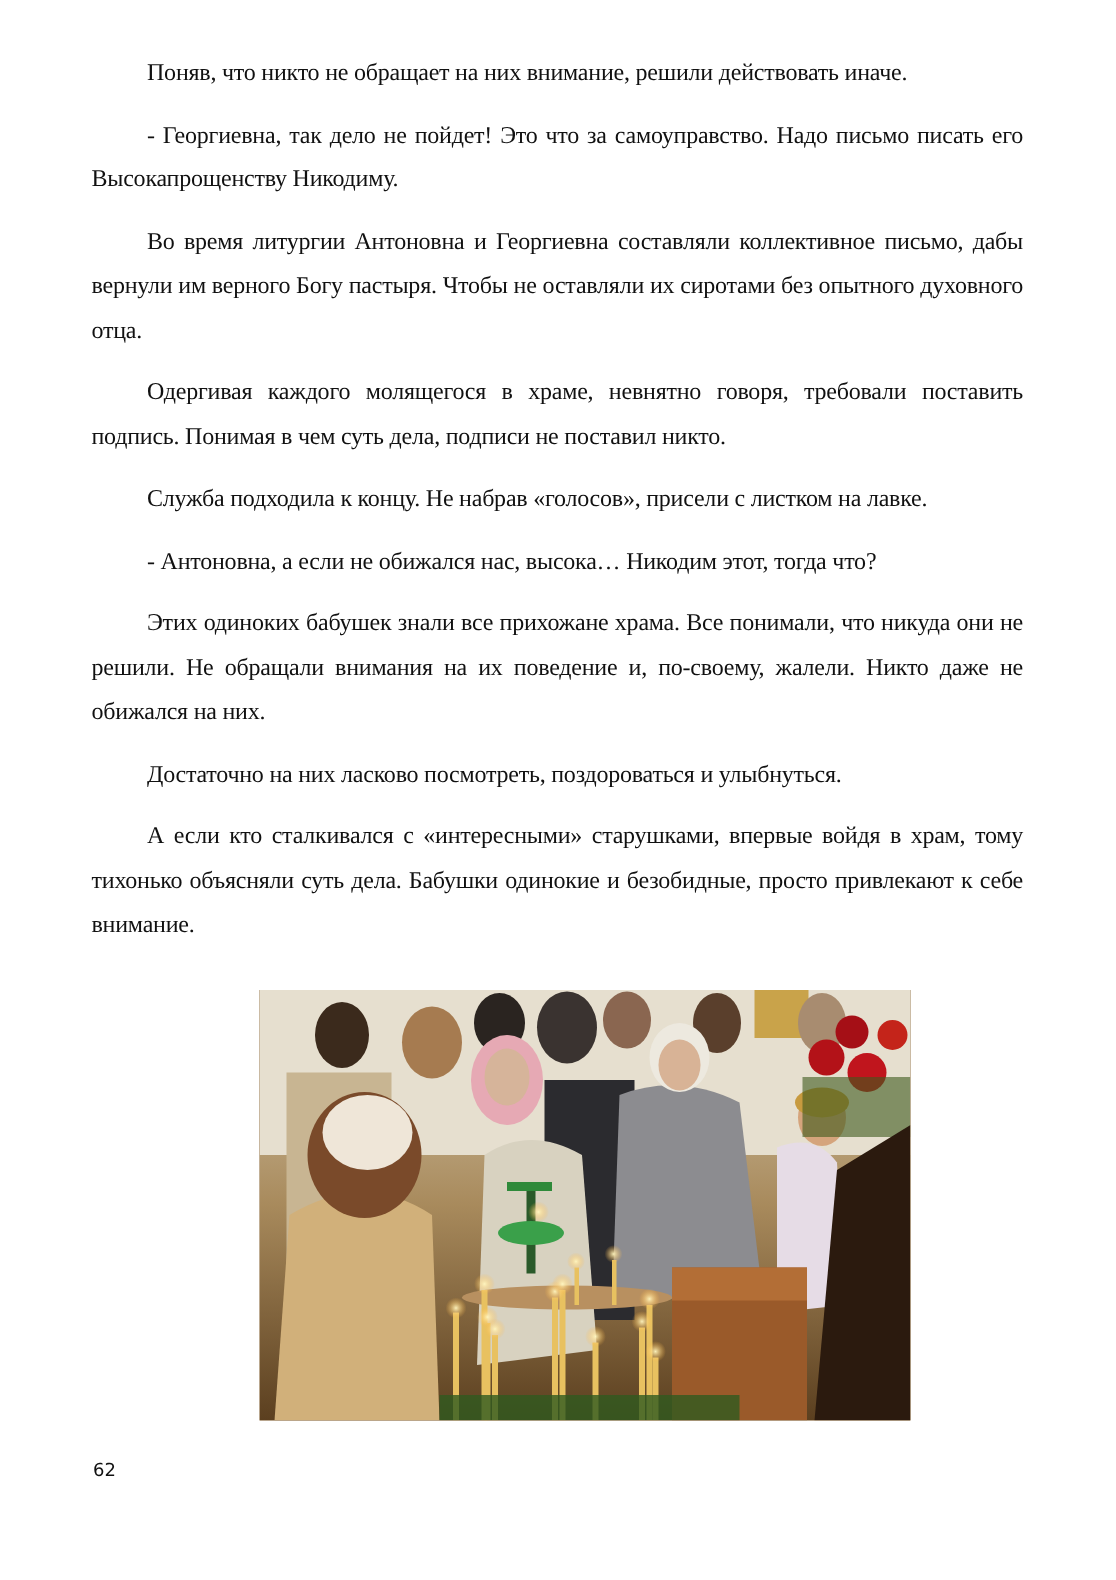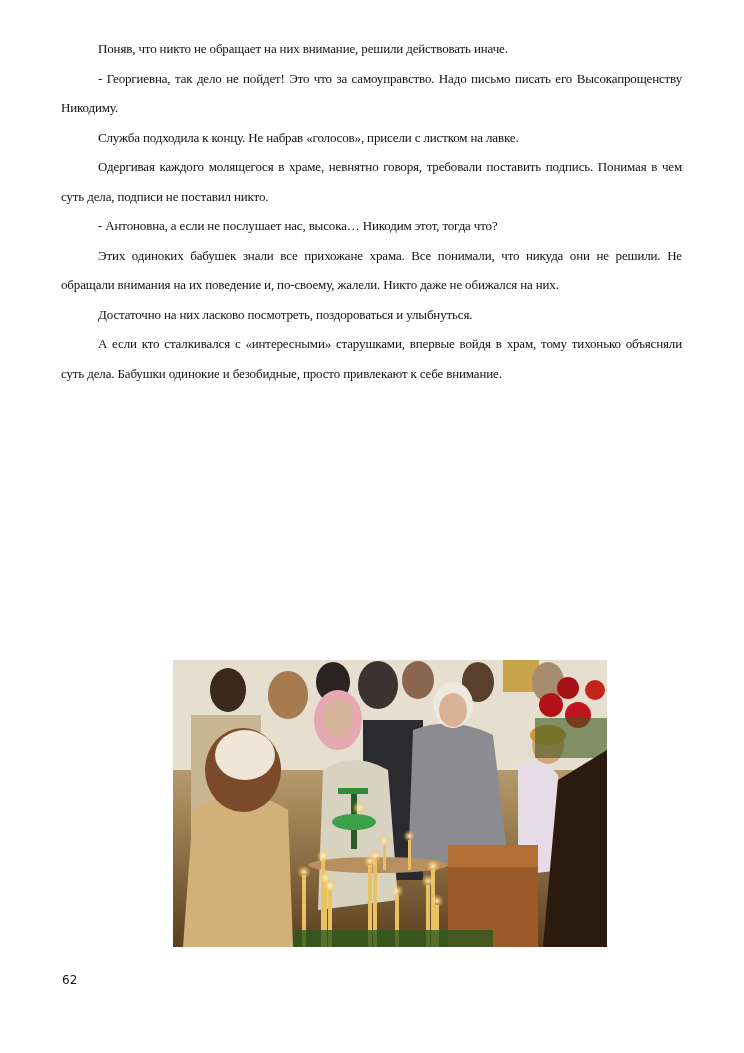--- a/index.html
+++ b/index.html
@@ -3,46 +3,47 @@
   <meta charset="utf-8">
   <style>
     html, body { margin: 0; padding: 0; background: #ffffff; }
     body {
       width: 744px; height: 1053px; position: relative; overflow: hidden;
       font-family: "Liberation Serif", "DejaVu Serif", serif;
       color: #111;
     }
     .text-block {
       position: absolute; left: 61px; top: 34px; width: 621px;
-      font-size: 13px; line-height: 29.5px;
+      font-size: 16px; line-height: 29.5px;
       letter-spacing: -0.15px;
     }
     .para {
       margin: 0 0 0 0; text-indent: 37px; text-align: justify;
     }
-    .para + .para { margin-top: 0px; }
+    .para + .para { margin-top: 12px; }
     .photo {
       position: absolute; left: 173px; top: 660px; width: 434px; height: 287px;
       overflow: hidden; background: #8b6a3c;
     }
     .photo svg { display: block; width: 100%; height: 100%; }
     .page-number {
       position: absolute; left: 62px; top: 973px;
       font-family: "DejaVu Sans", sans-serif; font-size: 12px; color: #111;
     }
   </style>
 </head>
 <body>
 
 <div class="text-block">
   <p class="para">Поняв, что никто не обращает на них внимание, решили действовать иначе.</p>
   <p class="para">- Георгиевна, так дело не пойдет! Это что за самоуправство. Надо письмо писать его Высокапрощенству Никодиму.</p>
+  <p class="para">Во время литургии Антоновна и Георгиевна составляли коллективное письмо, дабы вернули им верного Богу пастыря. Чтобы не оставляли их сиротами без опытного духовного отца.</p>
+  <p class="para">Одергивая каждого молящегося в храме, невнятно говоря, требовали поставить подпись. Понимая в чем суть дела, подписи не поставил никто.</p>
   <p class="para">Служба подходила к концу. Не набрав «голосов», присели с листком на лавке.</p>
-  <p class="para">Одергивая каждого молящегося в храме, невнятно говоря, требовали поставить подпись. Понимая в чем суть дела, подписи не поставил никто.</p>
-  <p class="para">- Антоновна, а если не послушает нас, высока… Никодим этот, тогда что?</p>
+  <p class="para">- Антоновна, а если не обижался нас, высока… Никодим этот, тогда что?</p>
   <p class="para">Этих одиноких бабушек знали все прихожане храма. Все понимали, что никуда они не решили. Не обращали внимания на их поведение и, по-своему, жалели. Никто даже не обижался на них.</p>
   <p class="para">Достаточно на них ласково посмотреть, поздороваться и улыбнуться.</p>
   <p class="para">А если кто сталкивался с «интересными» старушками, впервые войдя в храм, тому тихонько объясняли суть дела. Бабушки одинокие и безобидные, просто привлекают к себе внимание.</p>
 </div>
 
 <div class="photo" title="Elderly women in headscarves lighting candles in an Orthodox church, with a crowd of parishioners and red roses">
   <svg viewBox="0 0 434 287" preserveAspectRatio="none">
     <defs>
       <linearGradient id="bg" x1="0" y1="0" x2="0" y2="1">
         <stop offset="0" stop-color="#d9cdb3"></stop>

